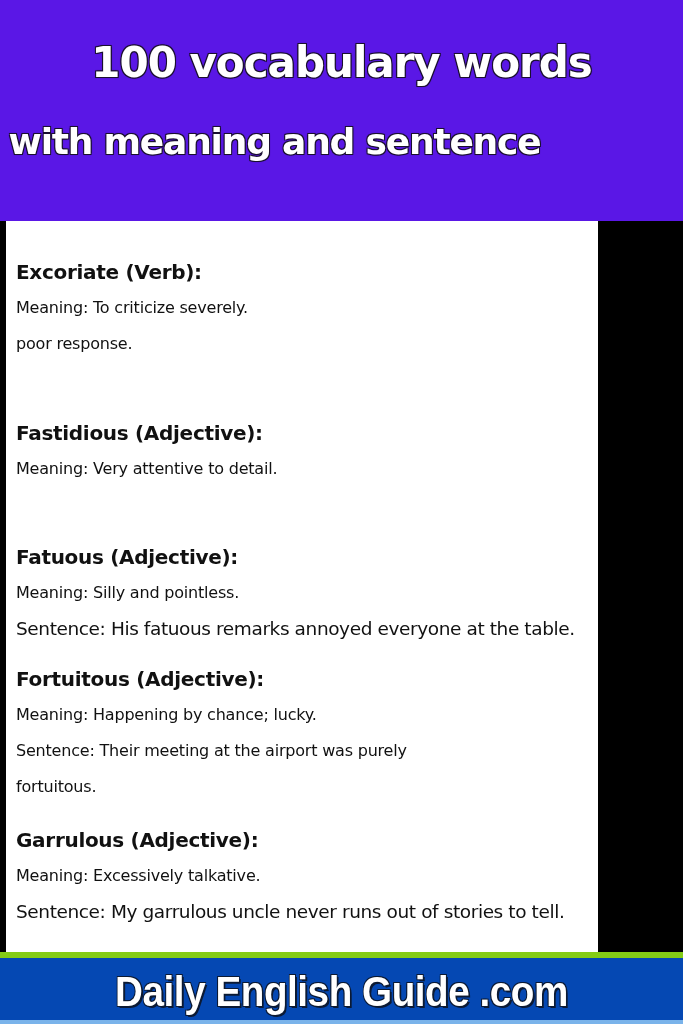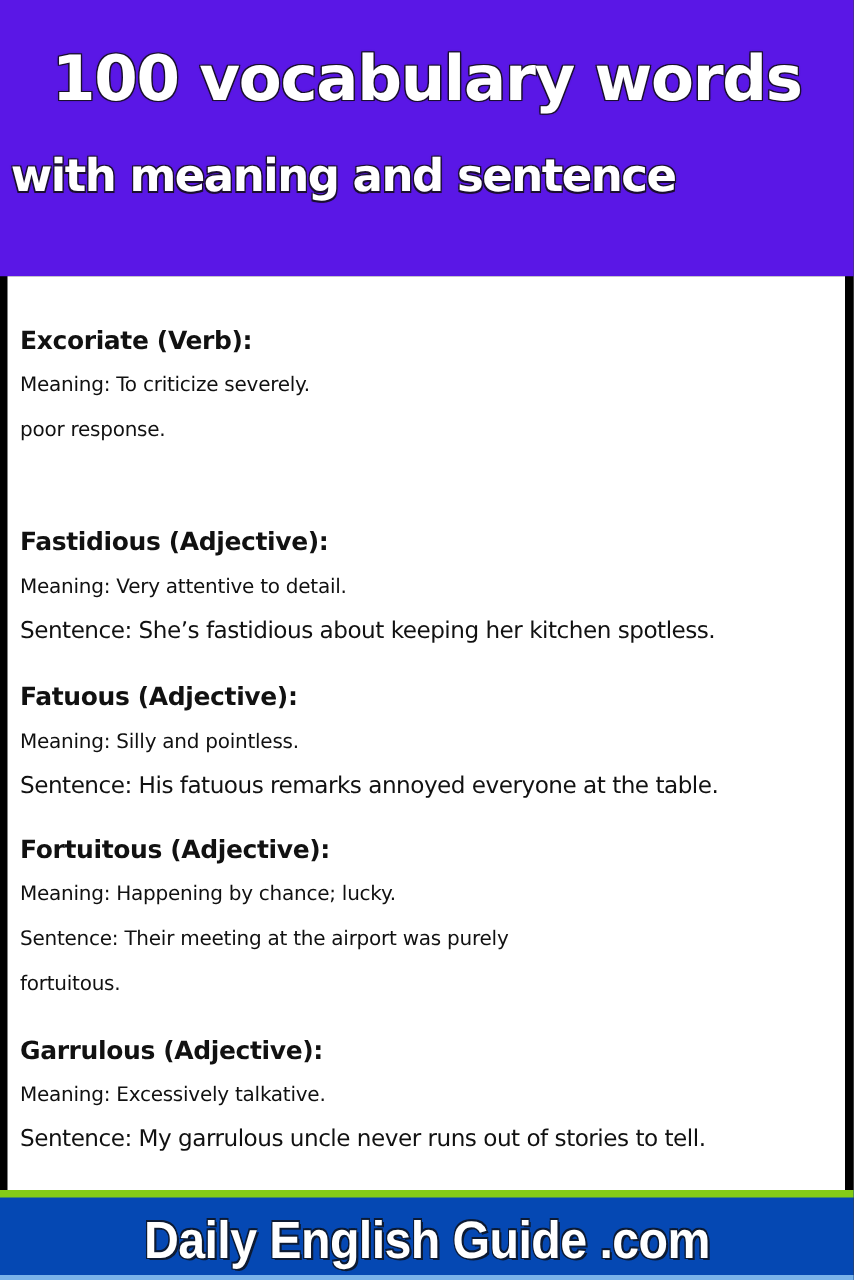--- a/index.html
+++ b/index.html
@@ -21,21 +21,21 @@
       height: 221px;
       background: #5a17e6;
     }
     .title-main {
       position: absolute;
       left: 0; top: 28px;
       width: 683px;
       text-align: center;
       font-family: "DejaVu Sans", sans-serif;
       font-weight: bold;
-      font-size: 50px;
+      font-size: 42px;
       letter-spacing: -1px;
       color: #ffffff;
       -webkit-text-stroke: 1.5px #1b1030;
       paint-order: stroke fill;
       text-shadow: 0 0 2px #1b1030, 1px 1px 0 #1b1030, -1px -1px 0 #1b1030, 1px -1px 0 #1b1030, -1px 1px 0 #1b1030;
       line-height: 70px;
     }
     .title-sub {
       position: absolute;
       left: 0; top: 112px;
@@ -45,21 +45,21 @@
       font-weight: bold;
       font-size: 36px;
       letter-spacing: -1.2px;
       color: #ffffff;
       text-shadow: 0 0 2px #1b1030, 1px 1px 0 #1b1030, -1px -1px 0 #1b1030, 1px -1px 0 #1b1030, -1px 1px 0 #1b1030;
       line-height: 60px;
     }
     .panel {
       position: absolute;
       left: 6px; top: 221px;
-      width: 670px;
+      width: 592px;
       height: 732px;
       background: #ffffff;
     }
     .entry {
       position: absolute;
       left: 10px;
       width: 650px;
       color: #111111;
     }
     .entry .term {
@@ -124,21 +124,20 @@
 
   <div class="entry" style="top: 33px;">
     <p class="term">Excoriate (Verb):</p>
     <p class="line">Meaning: To criticize severely.</p>
     <p class="line">poor response.</p>
   </div>
 
   <div class="entry" style="top: 194px;">
     <p class="term">Fastidious (Adjective):</p>
     <p class="line">Meaning: Very attentive to detail.</p>
-    <p class="line small">Sentence: She’s fastidious about keeping her kitchen spotless.</p>
   </div>
 
   <div class="entry" style="top: 318px;">
     <p class="term">Fatuous (Adjective):</p>
     <p class="line">Meaning: Silly and pointless.</p>
     <p class="line small">Sentence: His fatuous remarks annoyed everyone at the table.</p>
   </div>
 
   <div class="entry" style="top: 440px;">
     <p class="term">Fortuitous (Adjective):</p>

